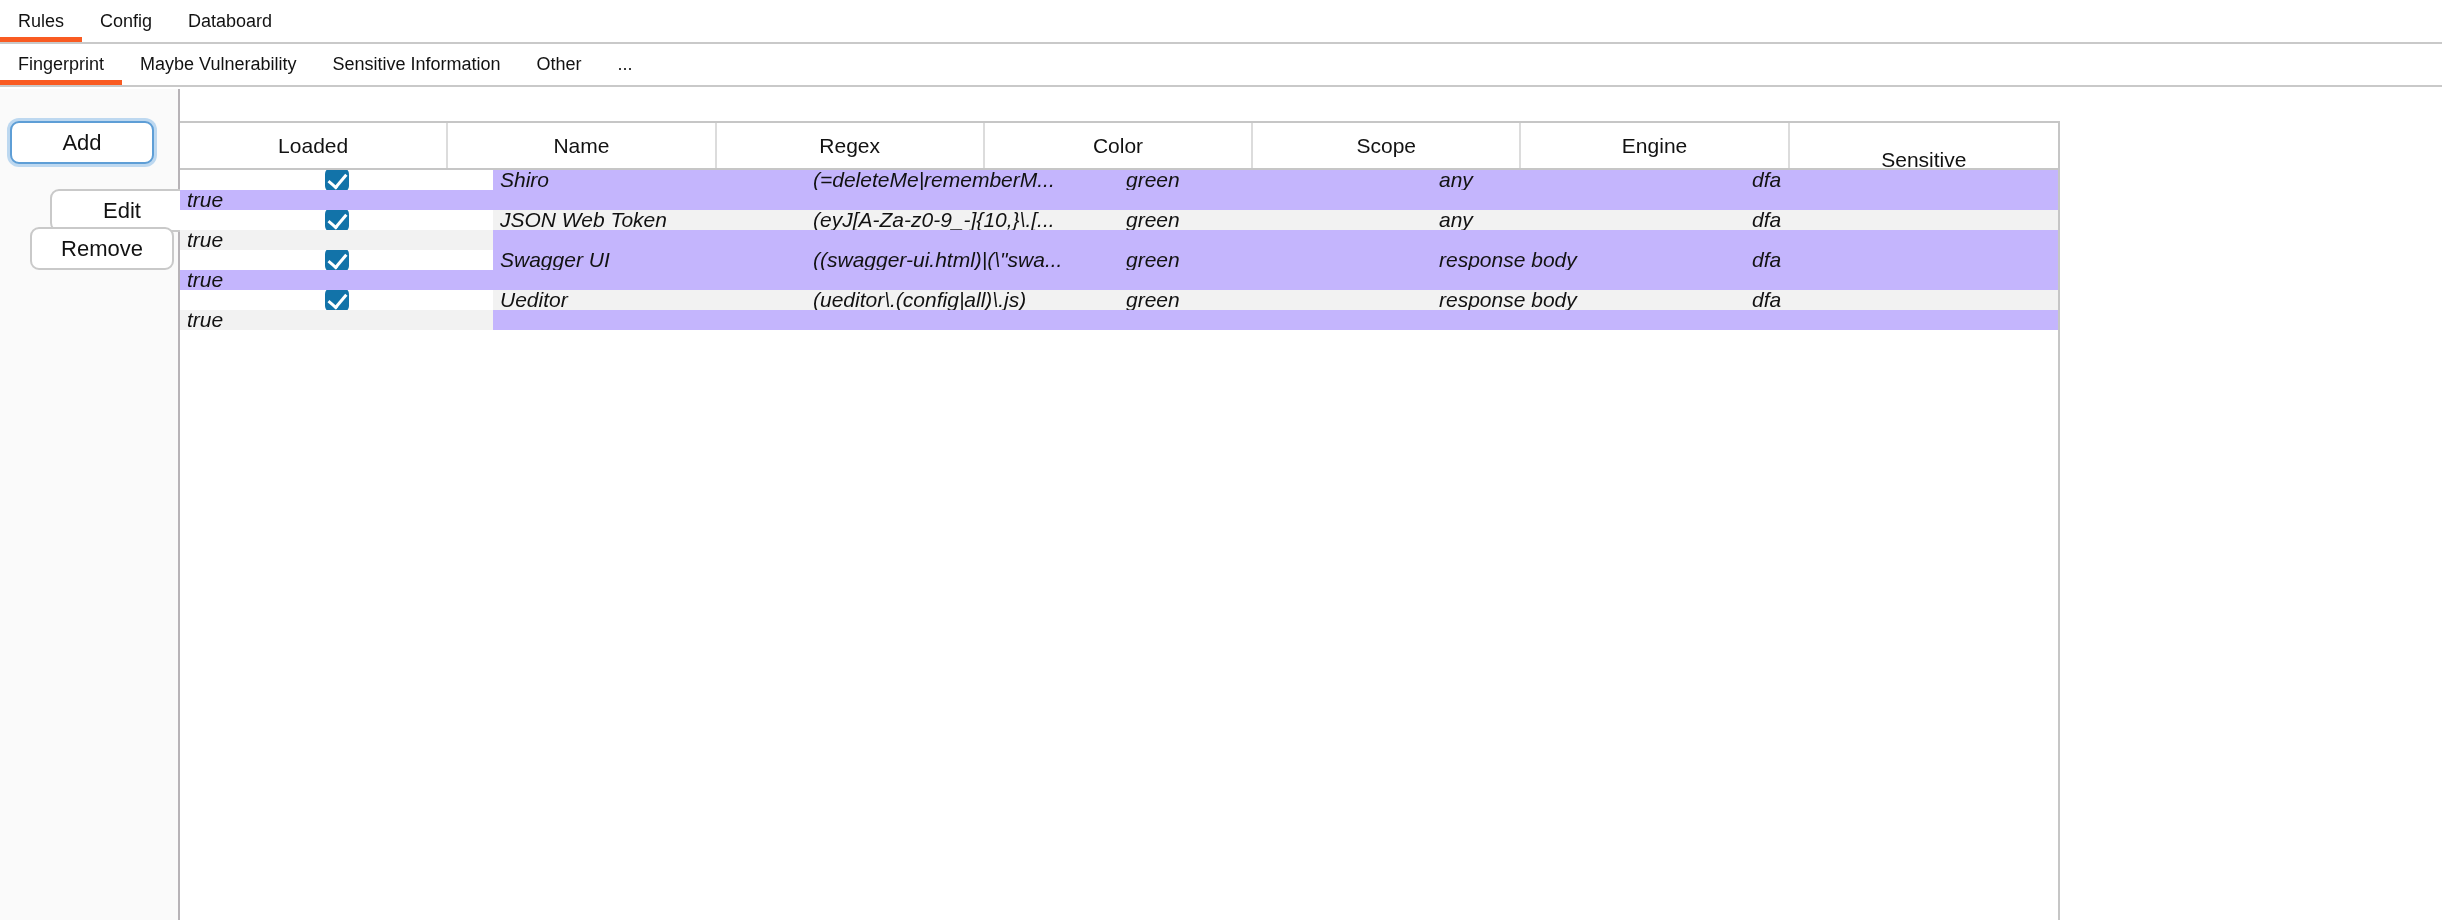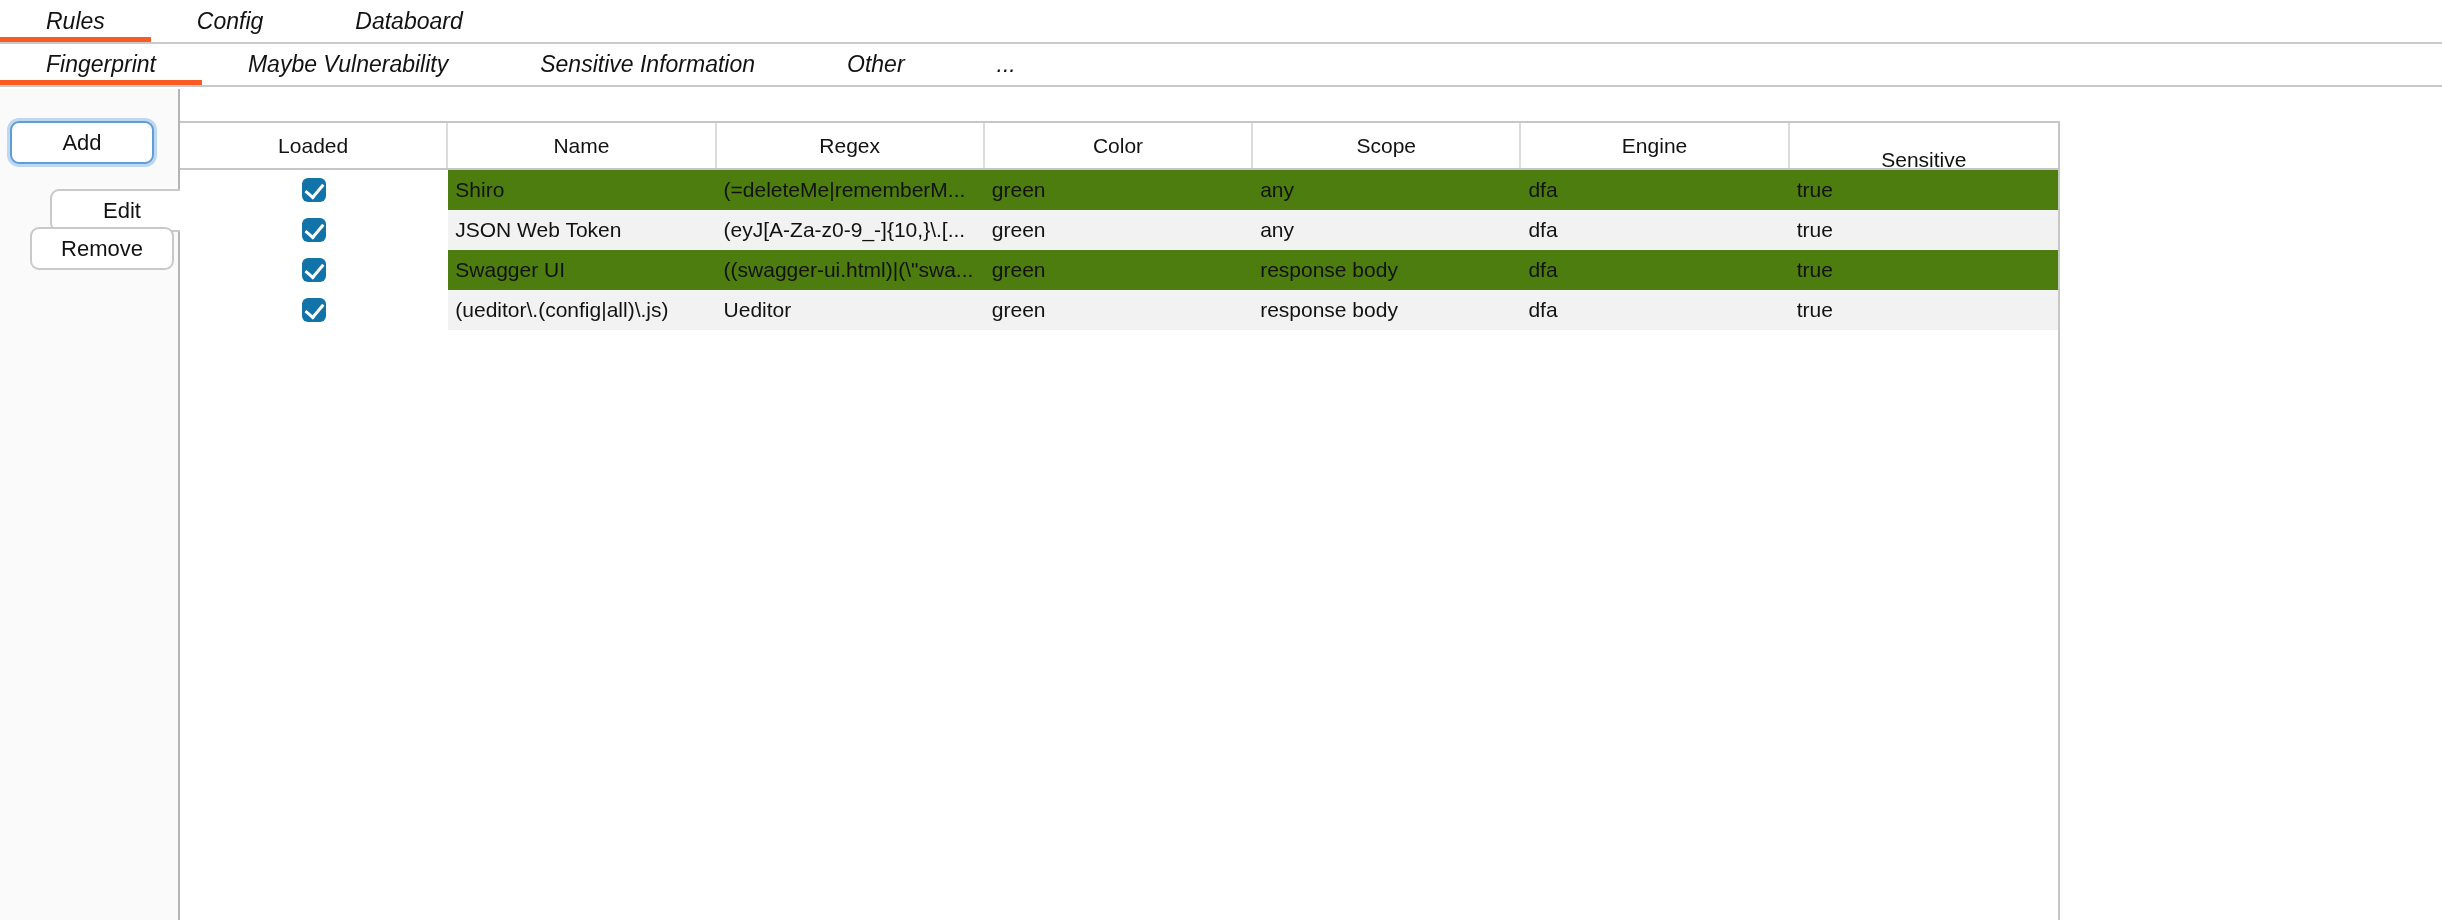--- a/index.html
+++ b/index.html
@@ -19,26 +19,25 @@
     align-items: stretch;
     background: #ffffff;
     border-bottom: 2px solid #c9c9c9;
   }
   .tabbar--primary   { height: 44px; }
   .tabbar--secondary { height: 43px; }
   .tab {
     position: relative;
     display: flex;
     align-items: center;
-    padding: 0 46px;
-    font-size: 23px;
+    padding: 0 18px;
+    font-size: 18px;
     color: #121212;
     white-space: nowrap;
     cursor: default;
-    font-style: italic;
   }
   .tab.active::after {
     content: "";
     position: absolute;
     left: 0; right: 0; bottom: 0;
     height: 5px;
     background: #f95b22;
   }
 
   
@@ -91,23 +90,24 @@
     justify-content: center;
     font-size: 21px;
     border-right: 2px solid #dcdcdc;
     overflow: hidden;
     white-space: nowrap;
   }
   .th:last-child { border-right: none; margin-top: 28px; }
 
   .row {
     display: grid;
-    grid-template-columns: repeat(7, 1fr);
+    grid-template-columns: repeat(6, 1fr);
     height: 40px;
-    background: #4d7c0f;
+    background: #c4b5fd;
+    font-style: italic;
   }
   .cell {
     display: flex;
     align-items: center;
     padding-left: 7px;
     font-size: 21px;
     overflow: hidden;
     white-space: nowrap;
   }
   .cell--loaded { justify-content: center; padding-left: 0; background: #ffffff; }
@@ -200,22 +200,22 @@
       <div class="cell">green</div>
       <div class="cell">response body</div>
       <div class="cell">dfa</div>
       <div class="cell">true</div>
     </div>
 
     <div class="row row--striped">
       <div class="cell cell--loaded">
         <span class="checkbox"></span>
       </div>
+      <div class="cell">Ueditor</div>
       <div class="cell">(ueditor\.(config|all)\.js)</div>
-      <div class="cell">Ueditor</div>
       <div class="cell">green</div>
       <div class="cell">response body</div>
       <div class="cell">dfa</div>
       <div class="cell">true</div>
     </div>
 
   </div>
 </div>
 
 </body></html>

